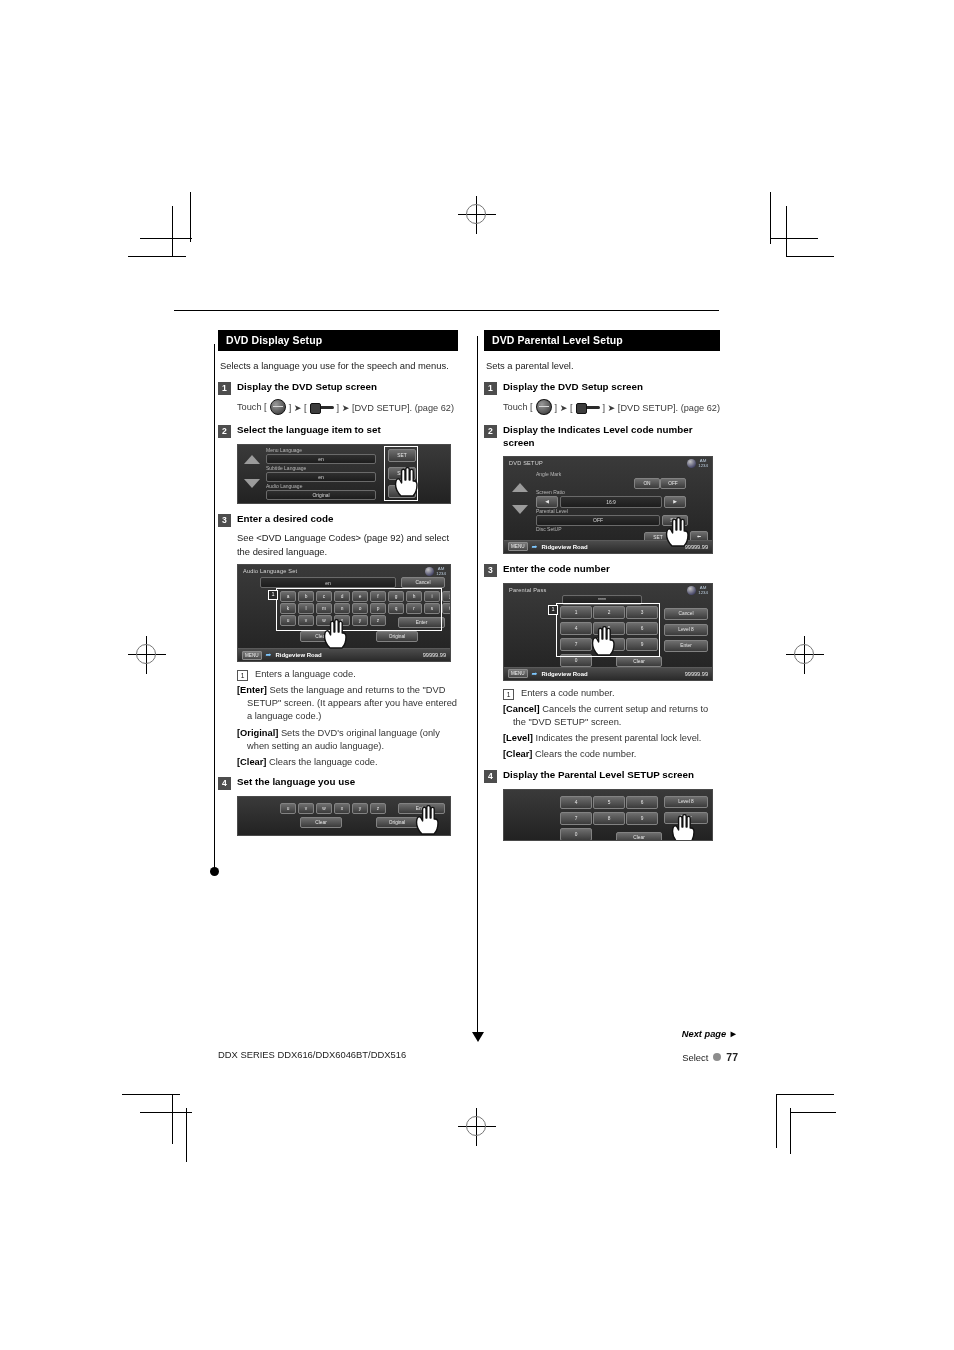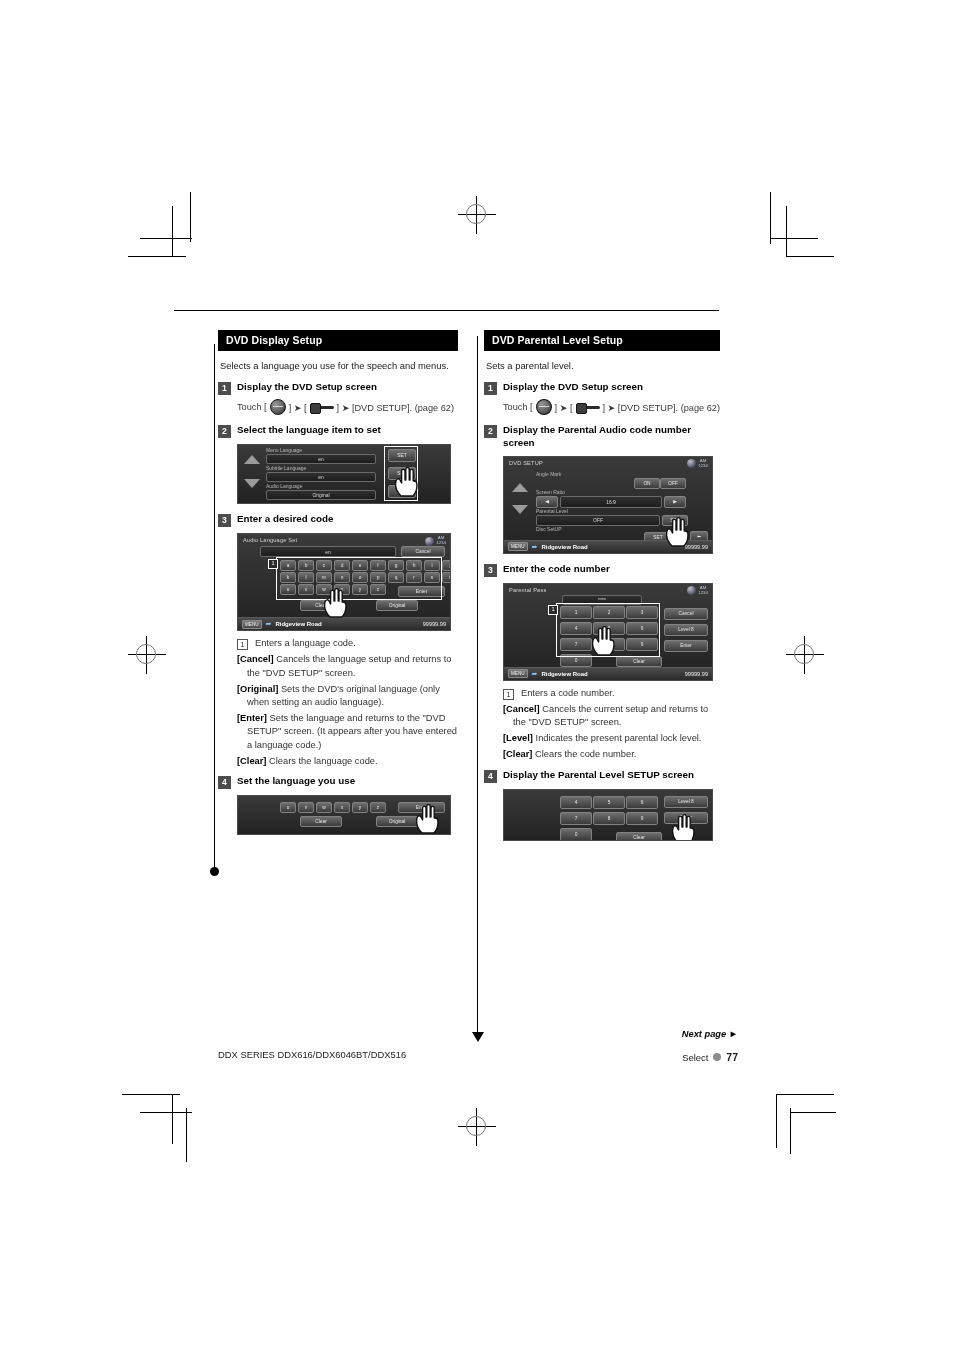--- a/index.html
+++ b/index.html
@@ -304,20 +304,21 @@
       <svg viewBox="0 0 26 30">
           <path d="M8 29 C3 24 2 18 3 14 C3.6 11.6 6 11 7 13 L8.6 16 L8.6 4 C8.6 1.6 12 1.6 12 4 L12 13 L12.8 13 L12.8 2.4 C12.8 0 16.2 0 16.2 2.4 L16.2 13 L17 13 L17 4 C17 1.8 20.2 1.8 20.2 4 L20.2 14 L21 14 C23.4 14 24 16 24 18 C24 23 22 27 20 29 Z" fill="#ffffff" stroke="#111" stroke-width="1.4" stroke-linejoin="round"></path>
         </svg>
     </div>
   </div>
 
   <div class="step">
     <span class="step-num">3</span>
     <span class="step-title">Enter a desired code</span>
   </div>
+  <div class="intro" style="margin-left:19px;margin-top:2px;margin-bottom:4px;">See &lt;DVD Language Codes&gt; (page 92) and select the desired language.</div>
 
   <div class="shot" style="width:212px; height:96px;">
     <div class="hdr">Audio Language Set</div>
     <div class="hdr-icons">
       <span class="g"></span>
       <span class="am">AM<br>1234</span>
     </div>
     <div class="field" style="position:absolute;left:22px;top:12px;width:134px;height:9px;">en</div>
     <div class="btn" style="position:absolute;left:163px;top:12px;width:42px;height:9px;">Cancel</div>
 
@@ -374,30 +375,26 @@
       <span class="freq">99999.99</span>
     </div>
   </div>
 
   <div class="deflist">
     <div class="numrow">
       <span class="numbox">1</span>
       <span>Enters a language code.</span>
     </div>
     <div class="defrow">
-      <b>[Cancel]</b>
-      <span>Cancels the language setup and returns to the "DVD SETUP" screen.</span>
+      <b>[Enter]</b>
+      <span>Sets the language and returns to the "DVD SETUP" screen. (It appears after you have entered a language code.)</span>
     </div>
     <div class="defrow">
       <b>[Original]</b>
       <span>Sets the DVD's original language (only when setting an audio language).</span>
-    </div>
-    <div class="defrow">
-      <b>[Enter]</b>
-      <span>Sets the language and returns to the "DVD SETUP" screen. (It appears after you have entered a language code.)</span>
     </div>
     <div class="defrow">
       <b>[Clear]</b>
       <span>Clears the language code.</span>
     </div>
   </div>
 
   <div class="step" style="margin-top:7px;">
     <span class="step-num">4</span>
     <span class="step-title">Set the language you use</span>
@@ -436,21 +433,21 @@
   <div class="touch-line">
     <span>Touch [</span>
     <span class="ic-globe"></span>
     <span>] ➤ [</span>
     <span class="ic-slider"></span>
     <span>] ➤ [DVD SETUP]. (page 62)</span>
   </div>
 
   <div class="step">
     <span class="step-num">2</span>
-    <span class="step-title">Display the Parental Audio code number screen</span>
+    <span class="step-title">Display the Indicates Level code number screen</span>
   </div>
 
   <div class="shot" style="width:208px; height:96px;">
     <div class="hdr">DVD SETUP</div>
     <div class="hdr-icons">
       <span class="g"></span>
       <span class="am">AM<br>1234</span>
     </div>
 
     <div style="position:absolute;left:8px;top:26px;width:0;height:0;border-left:8px solid transparent;border-right:8px solid transparent;border-bottom:9px solid #9b9b9b;"></div>

